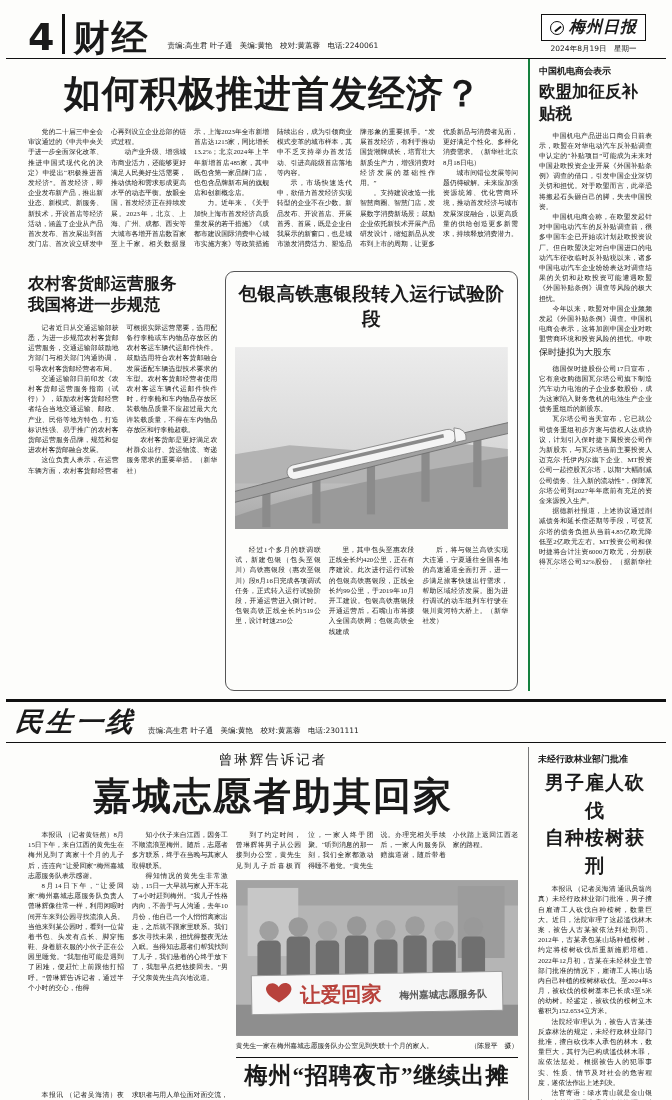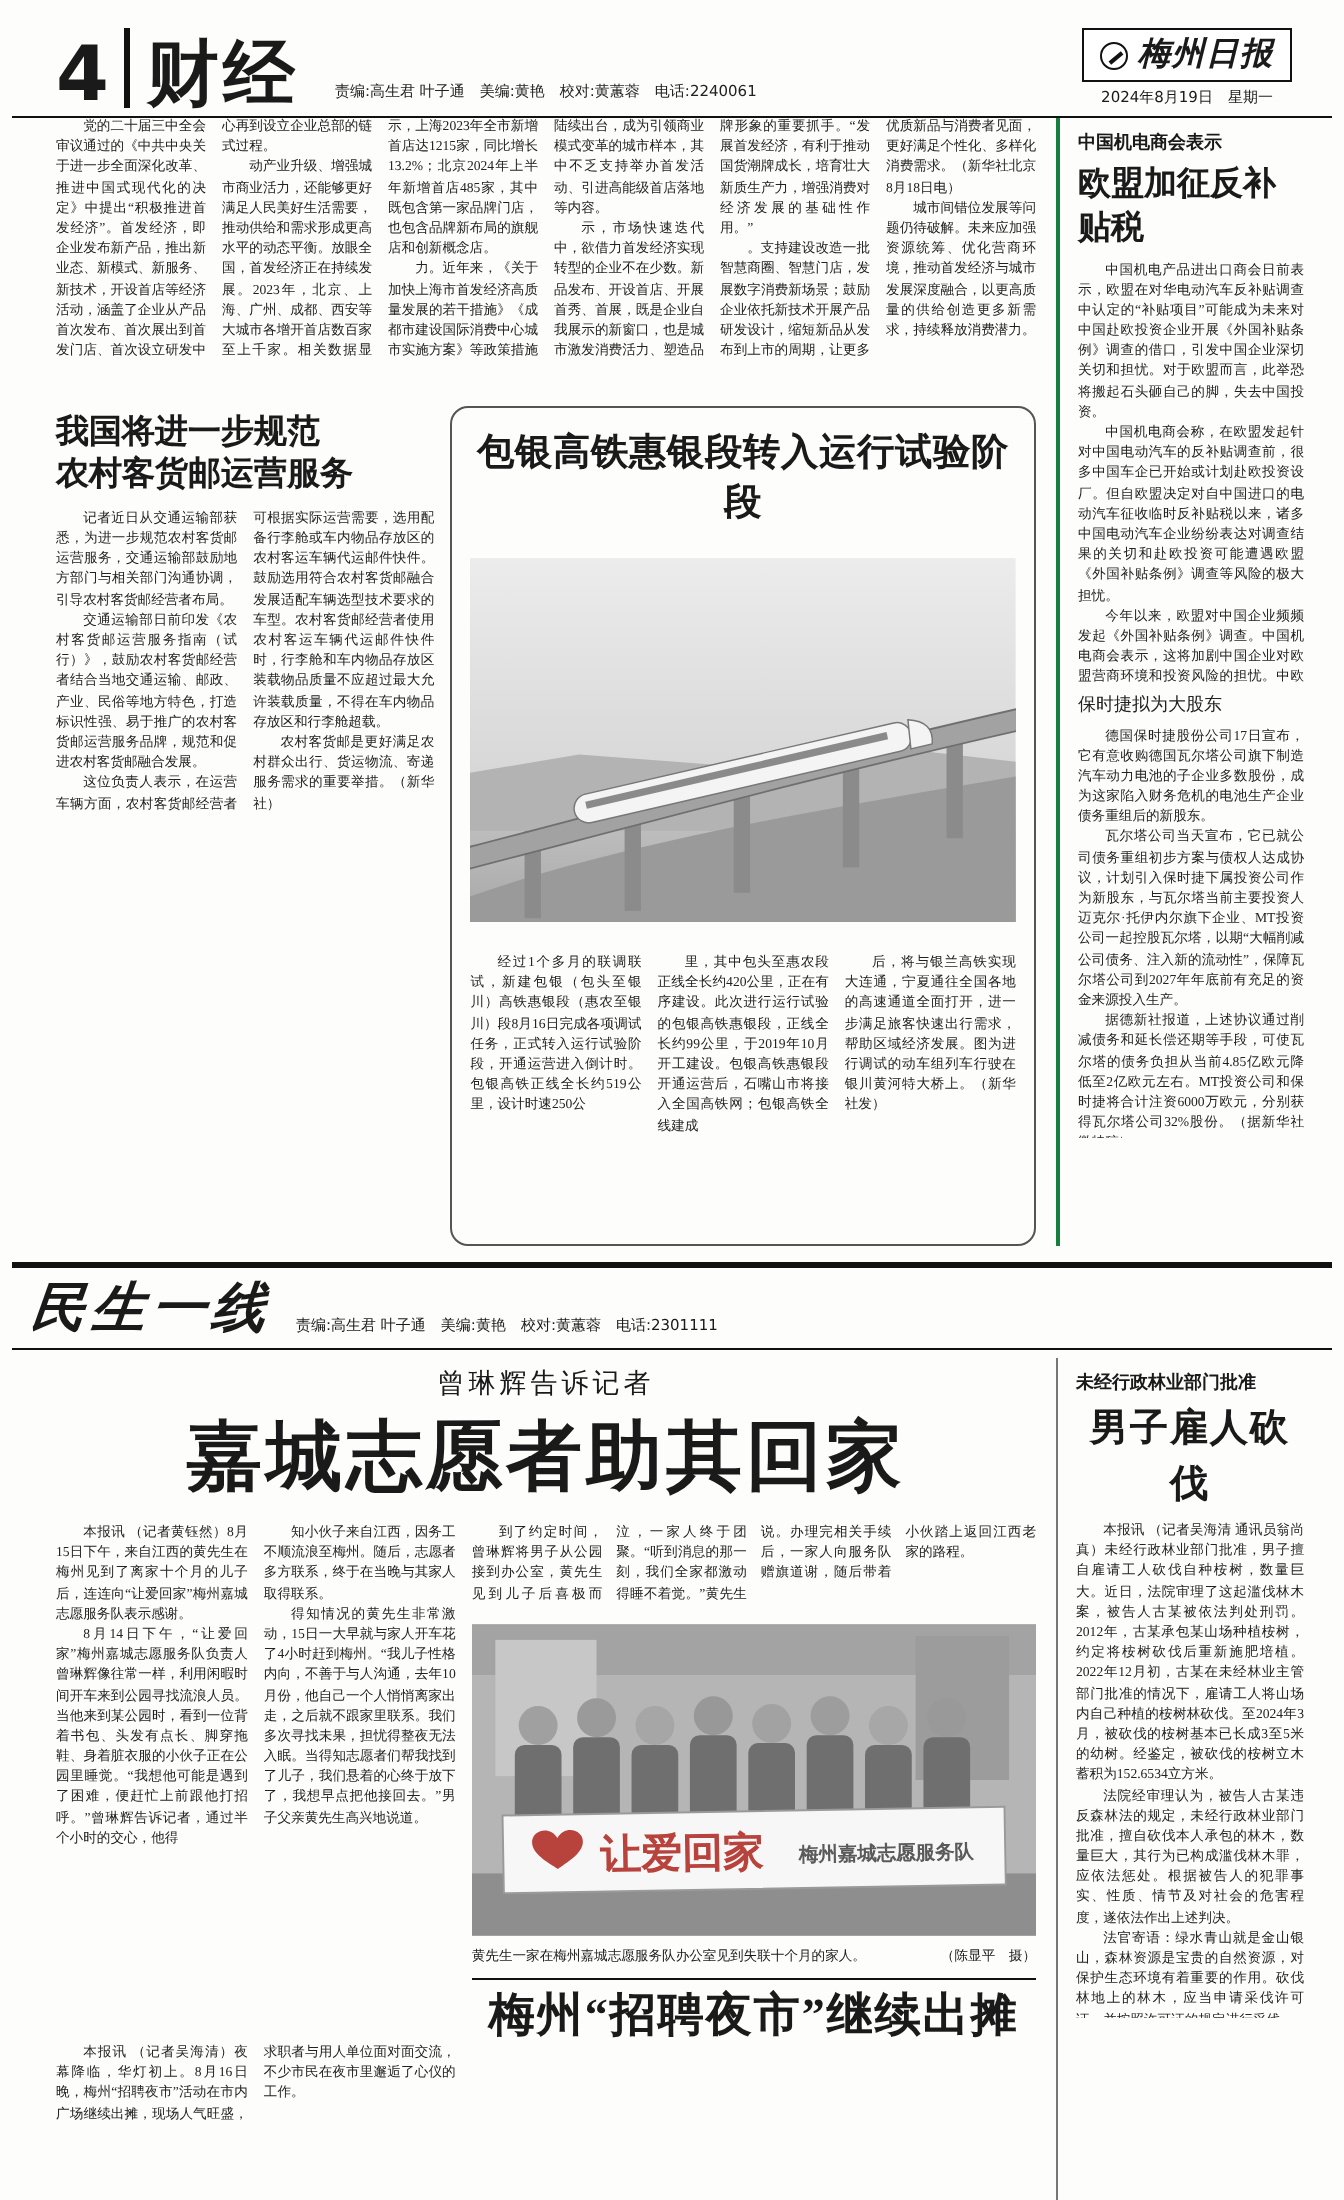--- a/index.html
+++ b/index.html
@@ -87,34 +87,35 @@
       <div class="masthead-box">
         <span class="mast-emblem"></span>
         <span class="mast-title">梅州日报</span>
       </div>
       <div class="mast-date hei">2024年8月19日　星期一</div>
     </div>
   </div>
 
   <div class="topsec">
     <div class="top-main">
+      <div class="lead-headline hei">如何积极推进首发经济？</div>
       <div class="lead-cols">
         <p>党的二十届三中全会审议通过的《中共中央关于进一步全面深化改革、推进中国式现代化的决定》中提出“积极推进首发经济”。首发经济，即企业发布新产品，推出新业态、新模式、新服务、新技术，开设首店等经济活动，涵盖了企业从产品首次发布、首次展出到首发门店、首次设立研发中心再到设立企业总部的链式过程。</p>
         <p>动产业升级、增强城市商业活力，还能够更好满足人民美好生活需要，推动供给和需求形成更高水平的动态平衡。放眼全国，首发经济正在持续发展。2023年，北京、上海、广州、成都、西安等大城市各增开首店数百家至上千家。相关数据显示，上海2023年全市新增首店达1215家，同比增长13.2%；北京2024年上半年新增首店485家，其中既包含第一家品牌门店，也包含品牌新布局的旗舰店和创新概念店。</p>
         <p>力。近年来，《关于加快上海市首发经济高质量发展的若干措施》《成都市建设国际消费中心城市实施方案》等政策措施陆续出台，成为引领商业模式变革的城市样本，其中不乏支持举办首发活动、引进高能级首店落地等内容。</p>
         <p>示，市场快速迭代中，欲借力首发经济实现转型的企业不在少数。新品发布、开设首店、开展首秀、首展，既是企业自我展示的新窗口，也是城市激发消费活力、塑造品牌形象的重要抓手。“发展首发经济，有利于推动国货潮牌成长，培育壮大新质生产力，增强消费对经济发展的基础性作用。”</p>
         <p>。支持建设改造一批智慧商圈、智慧门店，发展数字消费新场景；鼓励企业依托新技术开展产品研发设计，缩短新品从发布到上市的周期，让更多优质新品与消费者见面，更好满足个性化、多样化消费需求。（新华社北京8月18日电）</p>
         <p>城市间错位发展等问题仍待破解。未来应加强资源统筹、优化营商环境，推动首发经济与城市发展深度融合，以更高质量的供给创造更多新需求，持续释放消费潜力。</p>
       </div>
 
       <div class="midband">
         <div class="rural">
           <div class="rural-hl hei">
+            <div>农村客货邮运营服务</div>
             <div>我国将进一步规范</div>
-            <div>农村客货邮运营服务</div>
           </div>
           <div class="rural-body bodytxt">
             <p>记者近日从交通运输部获悉，为进一步规范农村客货邮运营服务，交通运输部鼓励地方部门与相关部门沟通协调，引导农村客货邮经营者布局。</p>
             <p>交通运输部日前印发《农村客货邮运营服务指南（试行）》，鼓励农村客货邮经营者结合当地交通运输、邮政、产业、民俗等地方特色，打造标识性强、易于推广的农村客货邮运营服务品牌，规范和促进农村客货邮融合发展。</p>
             <p>这位负责人表示，在运营车辆方面，农村客货邮经营者可根据实际运营需要，选用配备行李舱或车内物品存放区的农村客运车辆代运邮件快件。鼓励选用符合农村客货邮融合发展适配车辆选型技术要求的车型。农村客货邮经营者使用农村客运车辆代运邮件快件时，行李舱和车内物品存放区装载物品质量不应超过最大允许装载质量，不得在车内物品存放区和行李舱超载。</p>
             <p>农村客货邮是更好满足农村群众出行、货运物流、寄递服务需求的重要举措。（新华社）</p>
           </div>
         </div>
 
         <div class="railbox">
@@ -244,20 +245,21 @@
           <div class="job-hl">梅州“招聘夜市”继续出摊</div>
 
         </div>
       </div>
     </div>
 
     <div class="bot-right">
       <div class="kicker hei">未经行政林业部门批准</div>
       <div class="tree-hl">
         <div>男子雇人砍伐</div>
+        <div>自种桉树获刑</div>
       </div>
       <div class="tree-body bodytxt">
         <p>本报讯 （记者吴海清 通讯员翁尚真）未经行政林业部门批准，男子擅自雇请工人砍伐自种桉树，数量巨大。近日，法院审理了这起滥伐林木案，被告人古某被依法判处刑罚。2012年，古某承包某山场种植桉树，约定将桉树砍伐后重新施肥培植。2022年12月初，古某在未经林业主管部门批准的情况下，雇请工人将山场内自己种植的桉树林砍伐。至2024年3月，被砍伐的桉树基本已长成3至5米的幼树。经鉴定，被砍伐的桉树立木蓄积为152.6534立方米。</p>
         <p>法院经审理认为，被告人古某违反森林法的规定，未经行政林业部门批准，擅自砍伐本人承包的林木，数量巨大，其行为已构成滥伐林木罪，应依法惩处。根据被告人的犯罪事实、性质、情节及对社会的危害程度，遂依法作出上述判决。</p>
         <p>法官寄语：绿水青山就是金山银山，森林资源是宝贵的自然资源，对保护生态环境有着重要的作用。砍伐林地上的林木，应当申请采伐许可证，并按照许可证的规定进行采伐。</p>
       </div>
 
     </div>
   </div>
 

